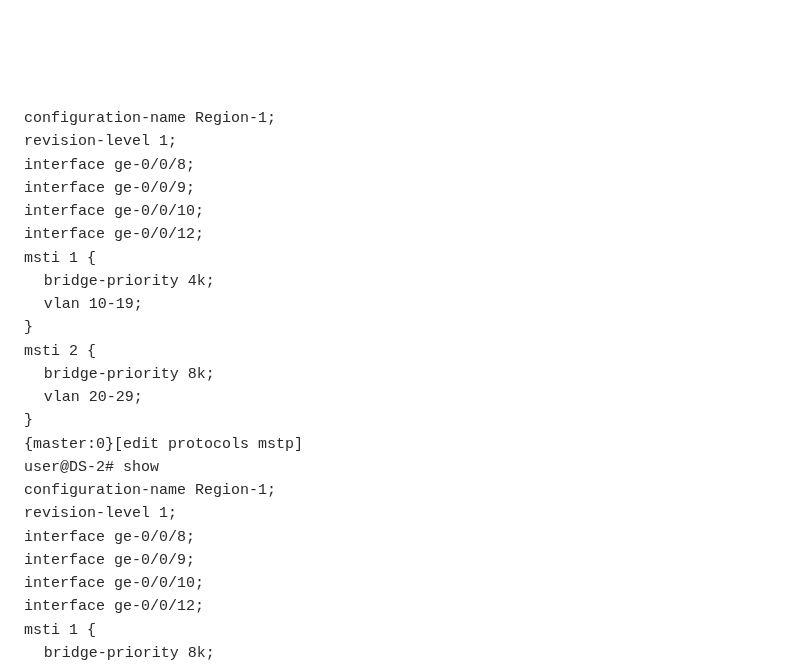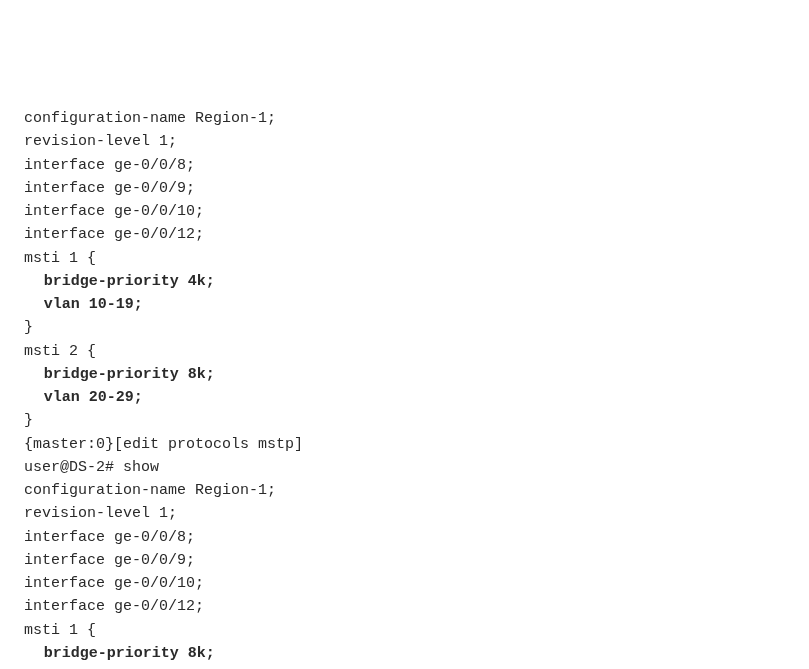--- a/index.html
+++ b/index.html
@@ -6,21 +6,21 @@
       margin: 0;
       padding: 14px 24px;
       font-family: "Courier New", Courier, monospace;
       font-size: 15px;
       color: #2a2a2a;
       background: #ffffff;
       line-height: 1.55;
       white-space: pre;
     }
     .line { display: block; }
-    .indent-1 { padding-left: 2.2ch; font-weight: bold; }
+    .indent-1 { padding-left: 2.2ch; }
   </style>
 </head>
 <body>
 
 
 
 <div id="code-block"><span class="line">configuration-name Region-1;</span><span class="line">revision-level 1;</span><span class="line">interface ge-0/0/8;</span><span class="line">interface ge-0/0/9;</span><span class="line">interface ge-0/0/10;</span><span class="line">interface ge-0/0/12;</span><span class="line">msti 1 {</span><span class="line indent-1">bridge-priority 4k;</span><span class="line indent-1">vlan 10-19;</span><span class="line">}</span><span class="line">msti 2 {</span><span class="line indent-1">bridge-priority 8k;</span><span class="line indent-1">vlan 20-29;</span><span class="line">}</span><span class="line">{master:0}[edit protocols mstp]</span><span class="line">user@DS-2# show</span><span class="line">configuration-name Region-1;</span><span class="line">revision-level 1;</span><span class="line">interface ge-0/0/8;</span><span class="line">interface ge-0/0/9;</span><span class="line">interface ge-0/0/10;</span><span class="line">interface ge-0/0/12;</span><span class="line">msti 1 {</span><span class="line indent-1">bridge-priority 8k;</span><span class="line indent-1">vlan 10-19;</span></div>
 
 
 

